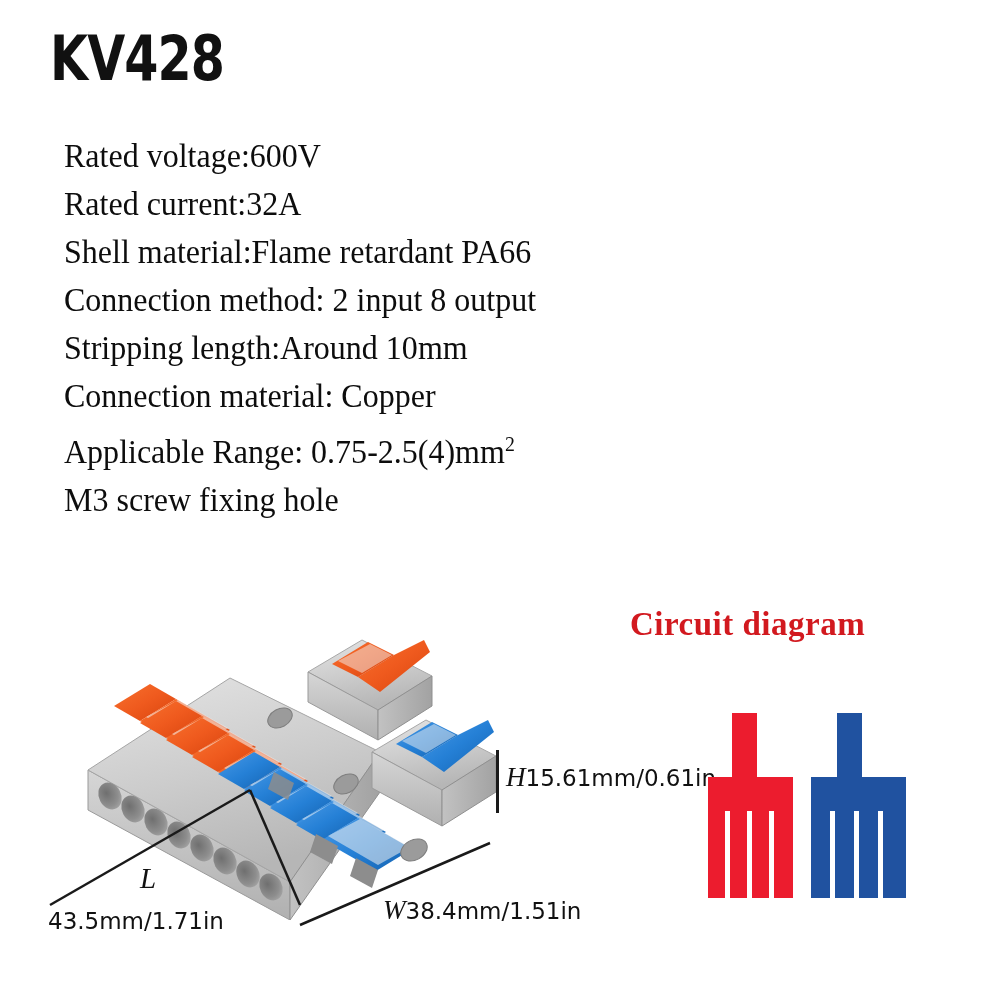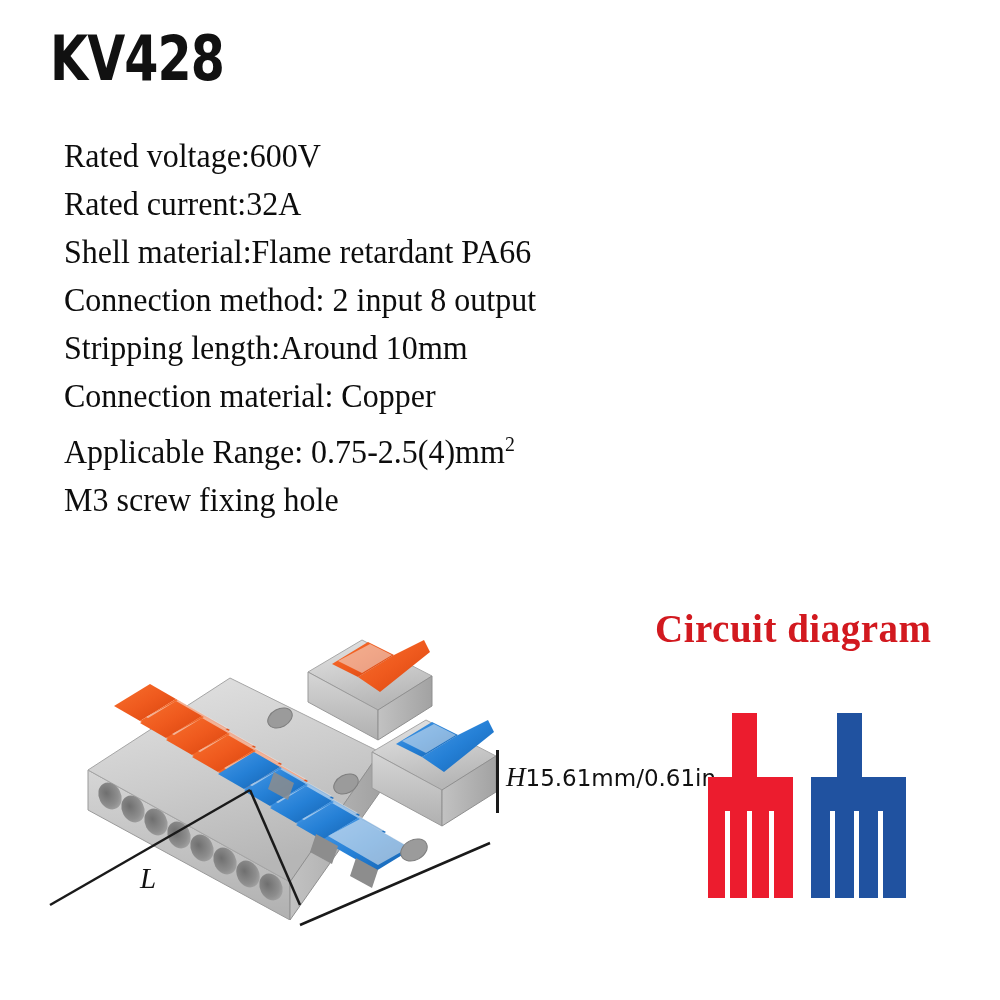--- a/index.html
+++ b/index.html
@@ -32,23 +32,23 @@
     line-height:48px;
     color:#0d0d0d;
     white-space:nowrap;
     transform:scaleX(0.97);
     transform-origin:left center;
   }
   .spec-line sup{font-size:0.62em;vertical-align:super;}
 
   
   .circuit-title{
-    position:absolute;left:655px;top:606px;
-    font-family:"Liberation Serif","DejaVu Serif",serif;
-    font-weight:700;font-size:39px;
+    position:absolute;left:630px;top:606px;
+    font-family:"Liberation Serif","DejaVu Serif",serif;
+    font-weight:700;font-size:33px;
     color:#d2191f;
     letter-spacing:0.5px;
     white-space:nowrap;
   }
 
   
   .circuit-wrap{position:absolute;left:695px;top:700px;width:230px;height:210px;}
 
   
   .photo{position:absolute;left:80px;top:620px;width:420px;height:300px;}
@@ -231,23 +231,27 @@
 
     <line x1="300" y1="925" x2="490" y2="843" stroke="#1a1a1a" stroke-width="2.5"></line>
   </svg>
 
   <div class="vline" style="left:496px;top:750px;width:3px;height:63px;"></div>
 
   <div class="dim-text" style="left:506px;top:762px;">
     <span class="dim-letter">H</span><span>15.61mm/0.61in</span>
   </div>
 
+  <div class="dim-text" style="left:383px;top:895px;">
+    <span class="dim-letter">W</span><span>38.4mm/1.51in</span>
+  </div>
 
   <div class="dim-letter-solo" style="left:140px;top:862px;">L</div>
 
+  <div class="dim-text" style="left:48px;top:908px;">43.5mm/1.71in</div>
 
   <div class="circuit-title" style="color: rgb(210, 25, 31);">Circuit diagram</div>
 
   <div class="circuit-wrap">
     <svg width="230" height="210" viewBox="0 0 230 210">
 
       <g>
         <rect x="37" y="13" width="25" height="66" fill="#ec1c2e"></rect>
         <rect x="13" y="77" width="85" height="34" fill="#ec1c2e"></rect>
         <rect x="13" y="108" width="17" height="90" fill="#ec1c2e"></rect>

